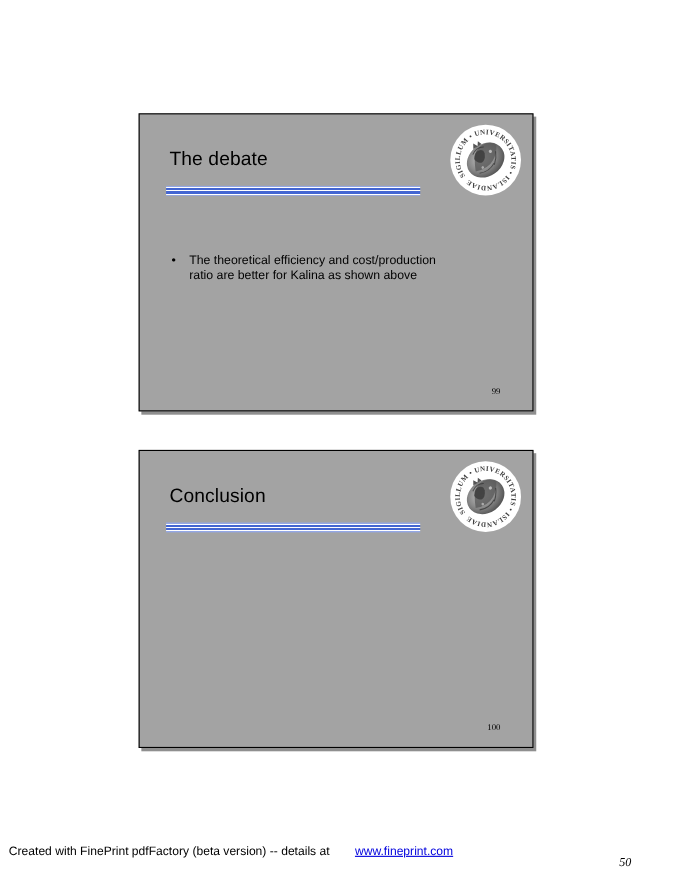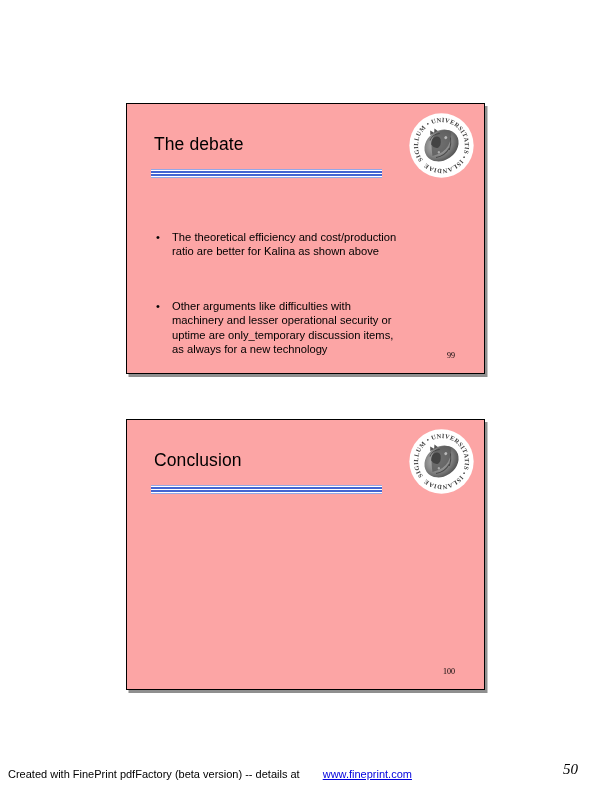--- a/index.html
+++ b/index.html
@@ -9,27 +9,27 @@
     position: relative;
     overflow: hidden;
     font-family: "Liberation Sans", sans-serif;
     color: #000;
   }
 
   .slide {
     position: absolute;
     left: 126px;
     width: 359px; height: 271px;
-    background: #fca5a5;
+    background: #a3a3a3;
     border: 1.4px solid #000;
     box-shadow: 2.5px 3px 0 #8f8f8f;
     box-sizing: border-box;
   }
   #slide-1 { top: 103px; }
-  #slide-2 { top: 419px; }
+  #slide-2 { top: 409px; }
 
   .slide-title {
     position: absolute;
     left: 27px; top: 30px;
     font-size: 17.5px;
     letter-spacing: 0.1px;
     white-space: nowrap;
   }
 
   .separator {
@@ -86,24 +86,24 @@
 
   .slide-num {
     position: absolute;
     right: 29px; bottom: 13px;
     font-family: "Liberation Serif", serif;
     font-size: 8px;
   }
 
   .handout-page-num {
     position: absolute;
-    left: 563px; top: 761px;
+    left: 563px; top: 778px;
     font-family: "Liberation Serif", serif;
     font-style: italic;
-    font-size: 15px;
+    font-size: 11px;
   }
 
   .footer {
     position: absolute;
     left: 8px; top: 768px;
     font-size: 11px;
     white-space: nowrap;
   }
   .footer a {
     color: #0000dd;
@@ -139,24 +139,20 @@
       <path d="M33,60 q12,6 24,0 M40,34 q10,-6 18,0 M56,62 q8,-6 12,-14" stroke="#2f2f2f" stroke-width="1.4" fill="none" opacity="0.7"></path>
       <path d="M45,28 l4,-6 l3,6 l4,-5 l2,6 z" fill="#444" opacity="0.9"></path>
       <circle cx="62" cy="44" r="2.2" fill="#cfcfcf" opacity="0.8"></circle>
       <circle cx="41" cy="56" r="1.8" fill="#bdbdbd" opacity="0.8"></circle>
     </g>
   </svg>
 
   <ul class="bullets">
       <li>The theoretical efficiency and cost/production
 ratio are better for Kalina as shown above</li>
-      <li>Other arguments like difficulties with
-machinery and lesser operational security or
-uptime are only_temporary discussion items,
-as always for a new technology</li>
     </ul>
   <div class="slide-num">99</div>
 </div>
 
 <div class="slide" id="slide-2">
   <div class="slide-title">Conclusion</div>
   <div class="separator"></div>
 
   <svg class="seal" viewBox="0 0 100 100">
     <defs>

